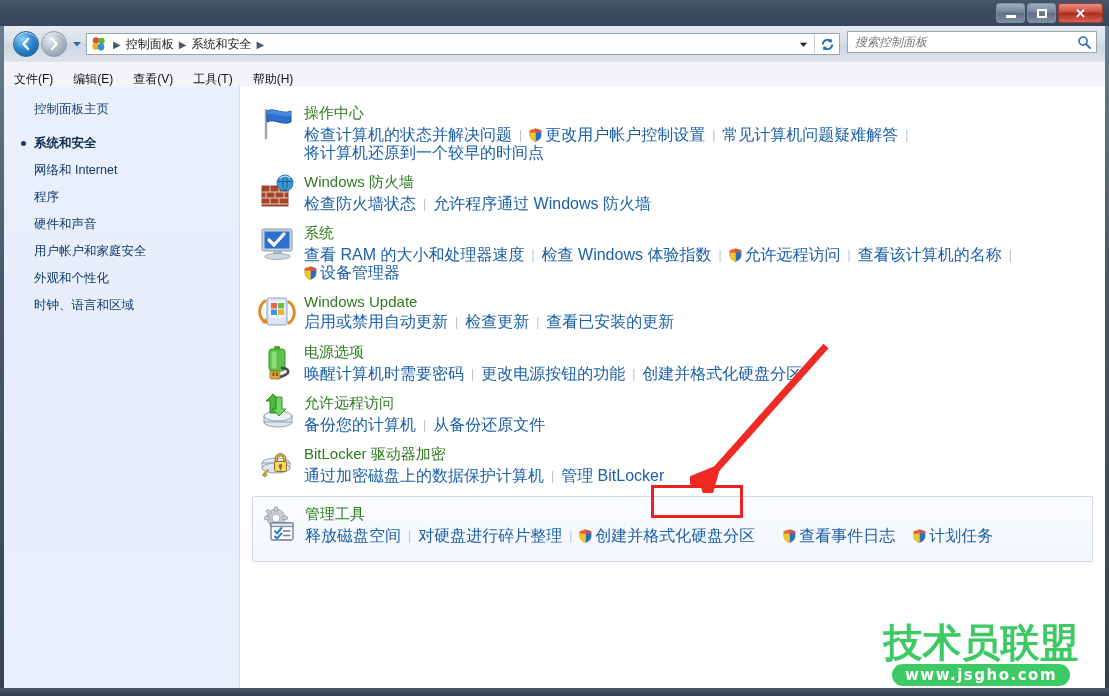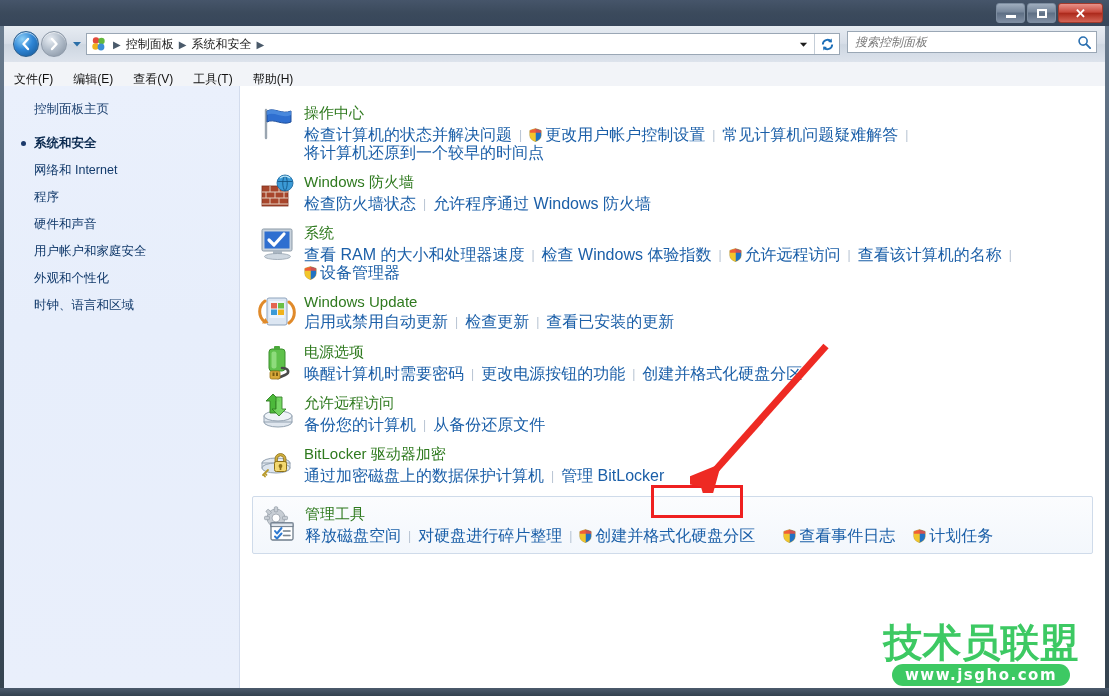--- a/index.html
+++ b/index.html
@@ -152,21 +152,21 @@
 
   
   .section {
     display: flex; padding: 5px 0 5px 6px; align-items: flex-start;
     position: relative;
   }
   .section.boxed {
     border: 1px solid #cfdbea;
     background: linear-gradient(180deg,#fbfcfe 0%, #f3f7fc 100%);
     border-radius: 2px;
-    padding: 7px 6px 8px 6px;
+    padding: 7px 6px 16px 6px;
     margin-top: 6px;
   }
   .sec-icon { width: 40px; height: 40px; flex: none; margin-right: 6px; }
   .sec-body { flex: 1; padding-top: 1px; }
   .sec-title {
     font-size: 15px; color: #2f7a1f; margin-bottom: 3px;
     cursor: pointer; display: inline-block;
     font-family:"Liberation Sans", sans-serif;
   }
   .linkrow { display: flex; flex-wrap: wrap; align-items: center; line-height: 18px; }

